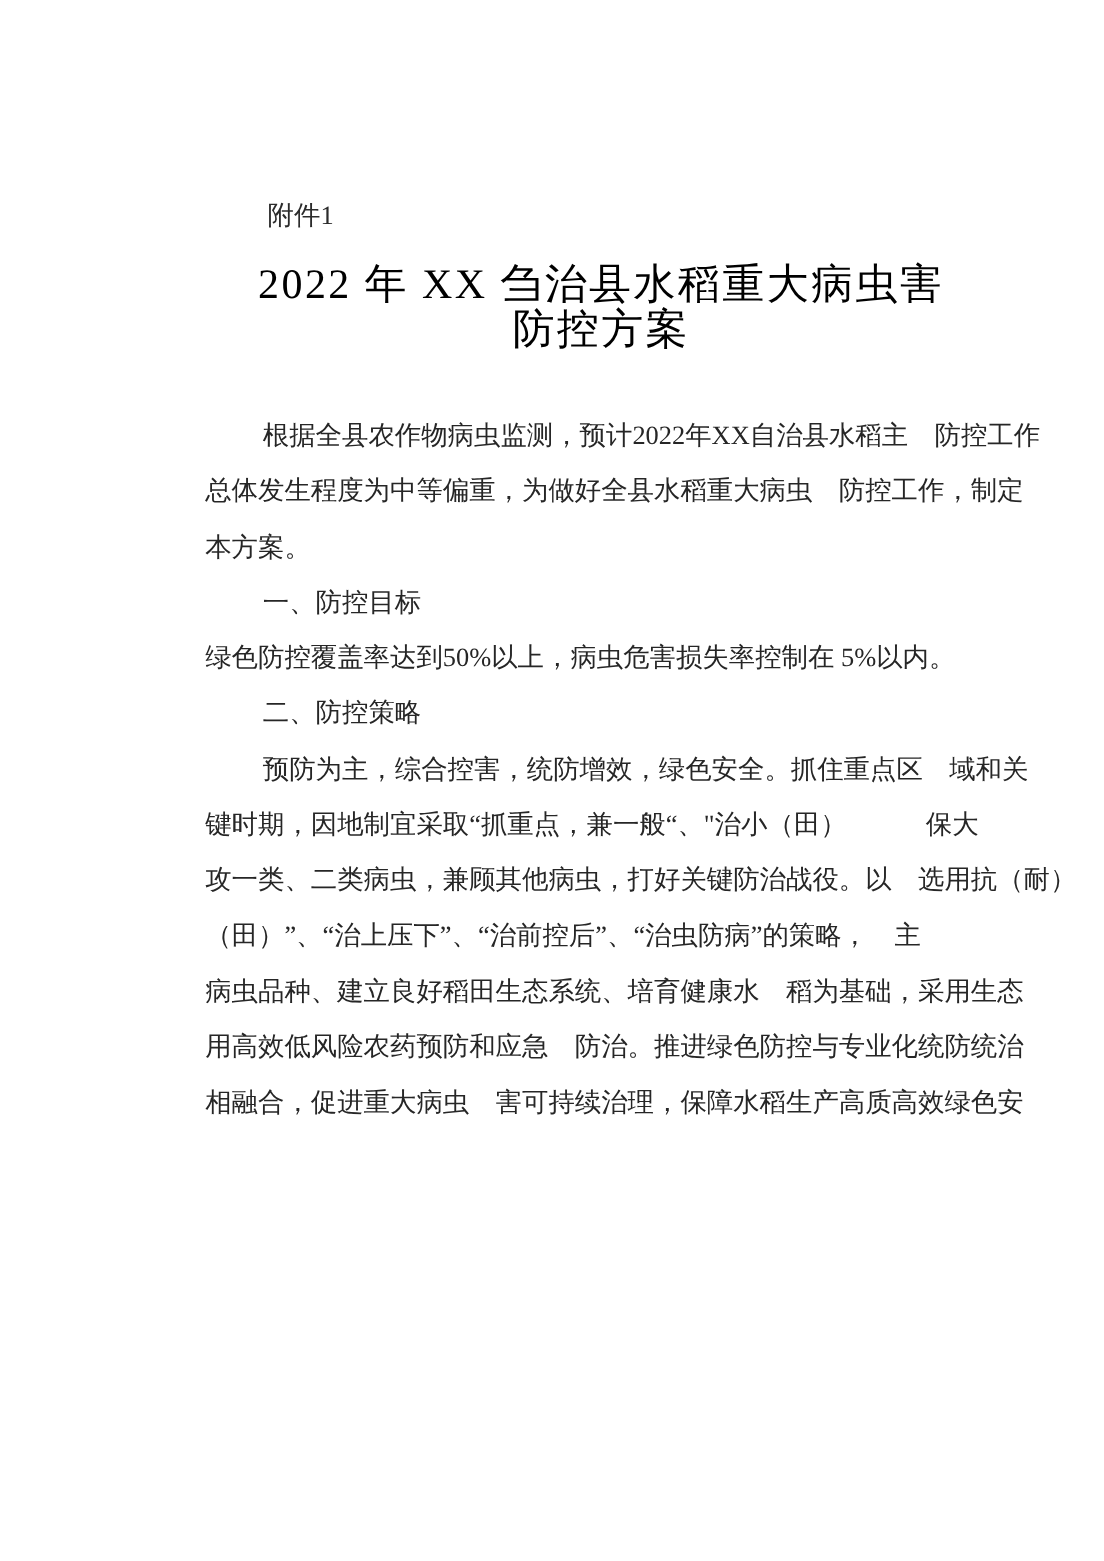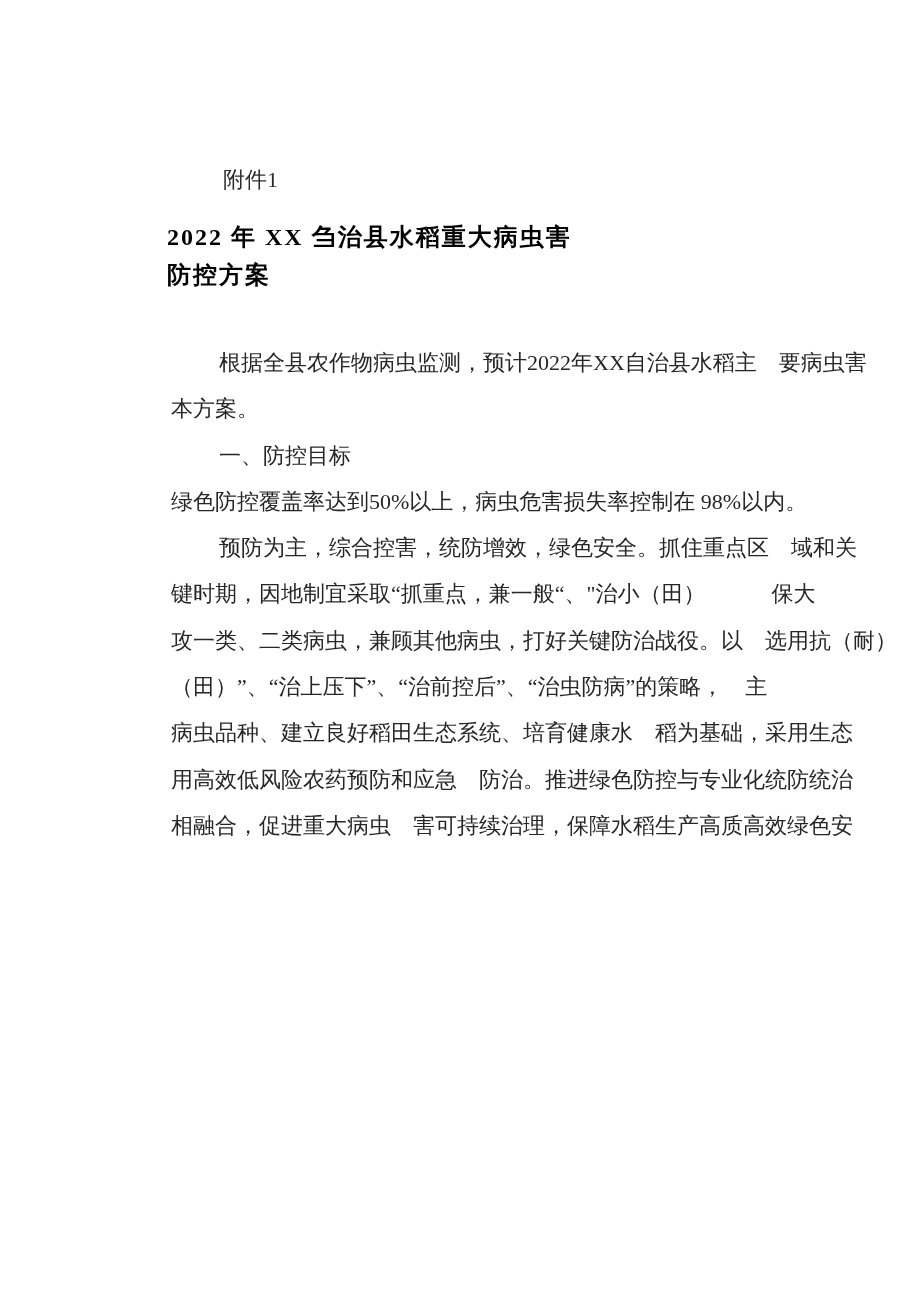--- a/index.html
+++ b/index.html
@@ -23,22 +23,23 @@
     font-size: 22px;
     line-height: 28px;
     color: #2b2b2b;
     white-space: pre;
   }
   .title-block {
     position: absolute;
     left: 127px;
     top: 218px;
     width: 668px;
-    font-weight: 700;
-    font-size: 24px;
+    text-align: center;
+    font-weight: 400;
+    font-size: 35px;
     line-height: 38px;
     letter-spacing: 2px;
     color: #000000;
   }
   .doc-body {
     position: absolute;
     left: 131px;
     top: 340px;
     width: 672px;
     font-size: 22px;
@@ -57,24 +58,26 @@
 
 <div class="page">
   <div class="attachment">附件1</div>
 
   <div class="title-block">
     <div>2022 年 XX 刍治县水稻重大病虫害</div>
     <div>防控方案</div>
   </div>
 
   <div class="doc-body">
-      <div class="line indent">根据全县农作物病虫监测，预计2022年XX自治县水稻主　要病虫害</div>
+      <div class="line indent">根据全县农作物病虫监测，预计2022年XX自治县水稻主　防控工作</div>
+      <div class="line">总体发生程度为中等偏重，为做好全县水稻重大病虫　防控工作，制定</div>
       <div class="line">本方案。</div>
       <div class="line indent">一、防控目标</div>
-      <div class="line">绿色防控覆盖率达到50%以上，病虫危害损失率控制在 98%以内。</div>
+      <div class="line">绿色防控覆盖率达到50%以上，病虫危害损失率控制在 5%以内。</div>
+      <div class="line indent">二、防控策略</div>
       <div class="line indent">预防为主，综合控害，统防增效，绿色安全。抓住重点区　域和关</div>
       <div class="line">键时期，因地制宜采取“抓重点，兼一般“、"治小（田）　　　保大</div>
       <div class="line">攻一类、二类病虫，兼顾其他病虫，打好关键防治战役。以　选用抗（耐）</div>
       <div class="line">（田）”、“治上压下”、“治前控后”、“治虫防病”的策略，　主</div>
       <div class="line">病虫品种、建立良好稻田生态系统、培育健康水　稻为基础，采用生态</div>
       <div class="line">用高效低风险农药预防和应急　防治。推进绿色防控与专业化统防统治</div>
       <div class="line">相融合，促进重大病虫　害可持续治理，保障水稻生产高质高效绿色安</div>
     </div>
 </div>
 

